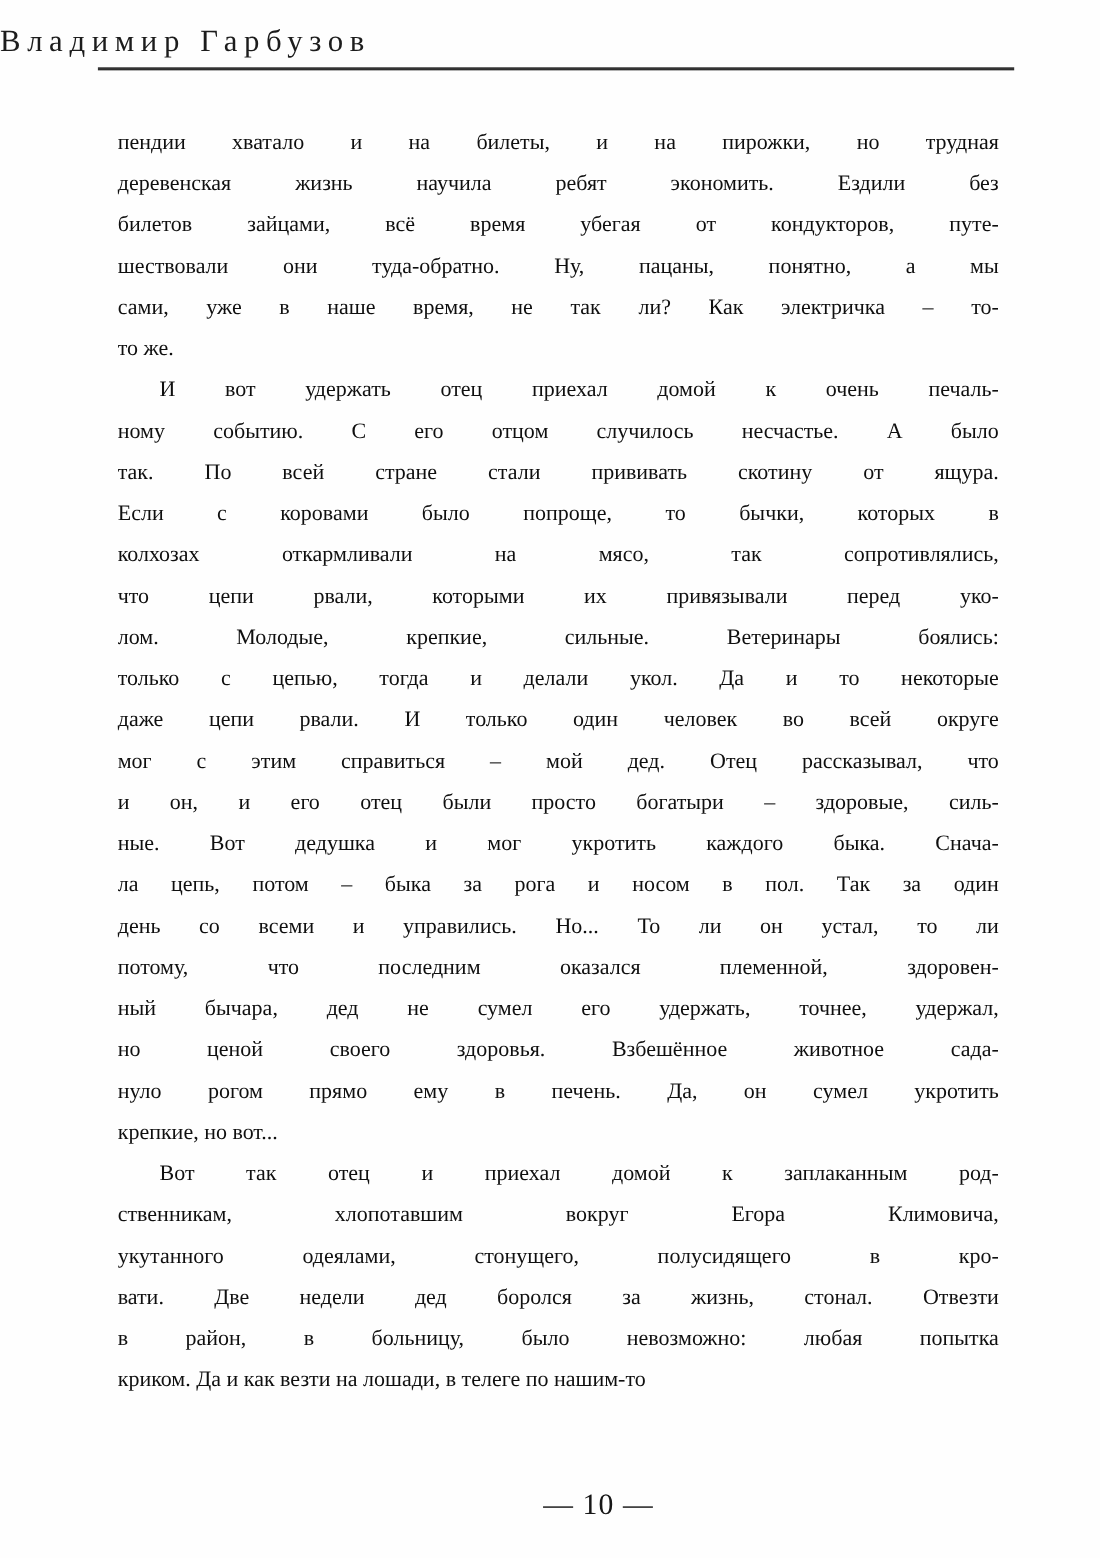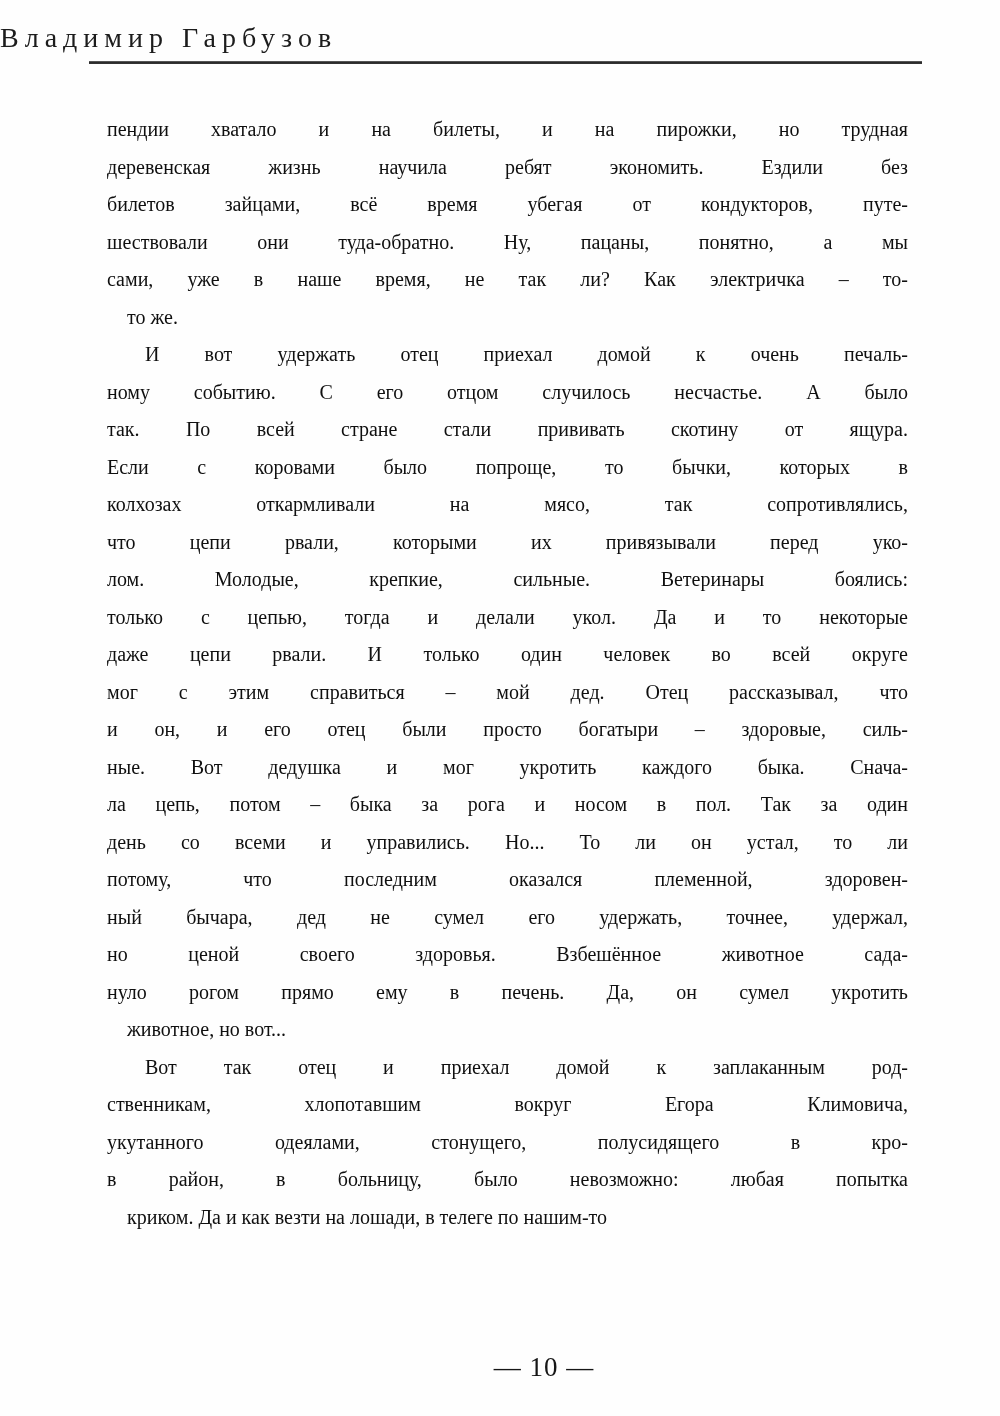--- a/index.html
+++ b/index.html
@@ -43,21 +43,20 @@
     font-size: 20px;
     line-height: 37.5px;
     color: #0f0f0f;
   }
   .text-line {
     text-align: justify;
     text-align-last: justify;
   }
   .text-line.para-last {
     text-align-last: left;
-    margin-left: 20px;
   }
   .text-line.para-first-indent {
     text-indent: 38px;
   }
   .folio {
     position: absolute;
     top: 1352px;
     left: 0;
     width: 100%;
     text-align: center;
@@ -93,22 +92,23 @@
       <div class="text-line">даже цепи рвали. И только один человек во всей округе</div>
       <div class="text-line">мог с этим справиться – мой дед. Отец рассказывал, что</div>
       <div class="text-line">и он, и его отец были просто богатыри – здоровые, силь-</div>
       <div class="text-line">ные. Вот дедушка и мог укротить каждого быка. Снача-</div>
       <div class="text-line">ла цепь, потом – быка за рога и носом в пол. Так за один</div>
       <div class="text-line">день со всеми и управились. Но... То ли он устал, то ли</div>
       <div class="text-line">потому, что последним оказался племенной, здоровен-</div>
       <div class="text-line">ный бычара, дед не сумел его удержать, точнее, удержал,</div>
       <div class="text-line">но ценой своего здоровья. Взбешённое животное сада-</div>
       <div class="text-line">нуло рогом прямо ему в печень. Да, он сумел укротить</div>
-      <div class="text-line para-last">животное, но вот...</div>
+      <div class="text-line para-last">крепкие, но вот...</div>
       <div class="text-line para-first-indent">Вот так отец и приехал домой к заплаканным род-</div>
       <div class="text-line">ственникам, хлопотавшим вокруг Егора Климовича,</div>
       <div class="text-line">укутанного одеялами, стонущего, полусидящего в кро-</div>
+      <div class="text-line">вати. Две недели дед боролся за жизнь, стонал. Отвезти</div>
       <div class="text-line">в район, в больницу, было невозможно: любая попытка</div>
       <div class="text-line para-last">криком. Да и как везти на лошади, в телеге по нашим-то</div>
     </div>
 
   <div class="folio">— 10 —</div>
 </div>
 
 </body></html>

